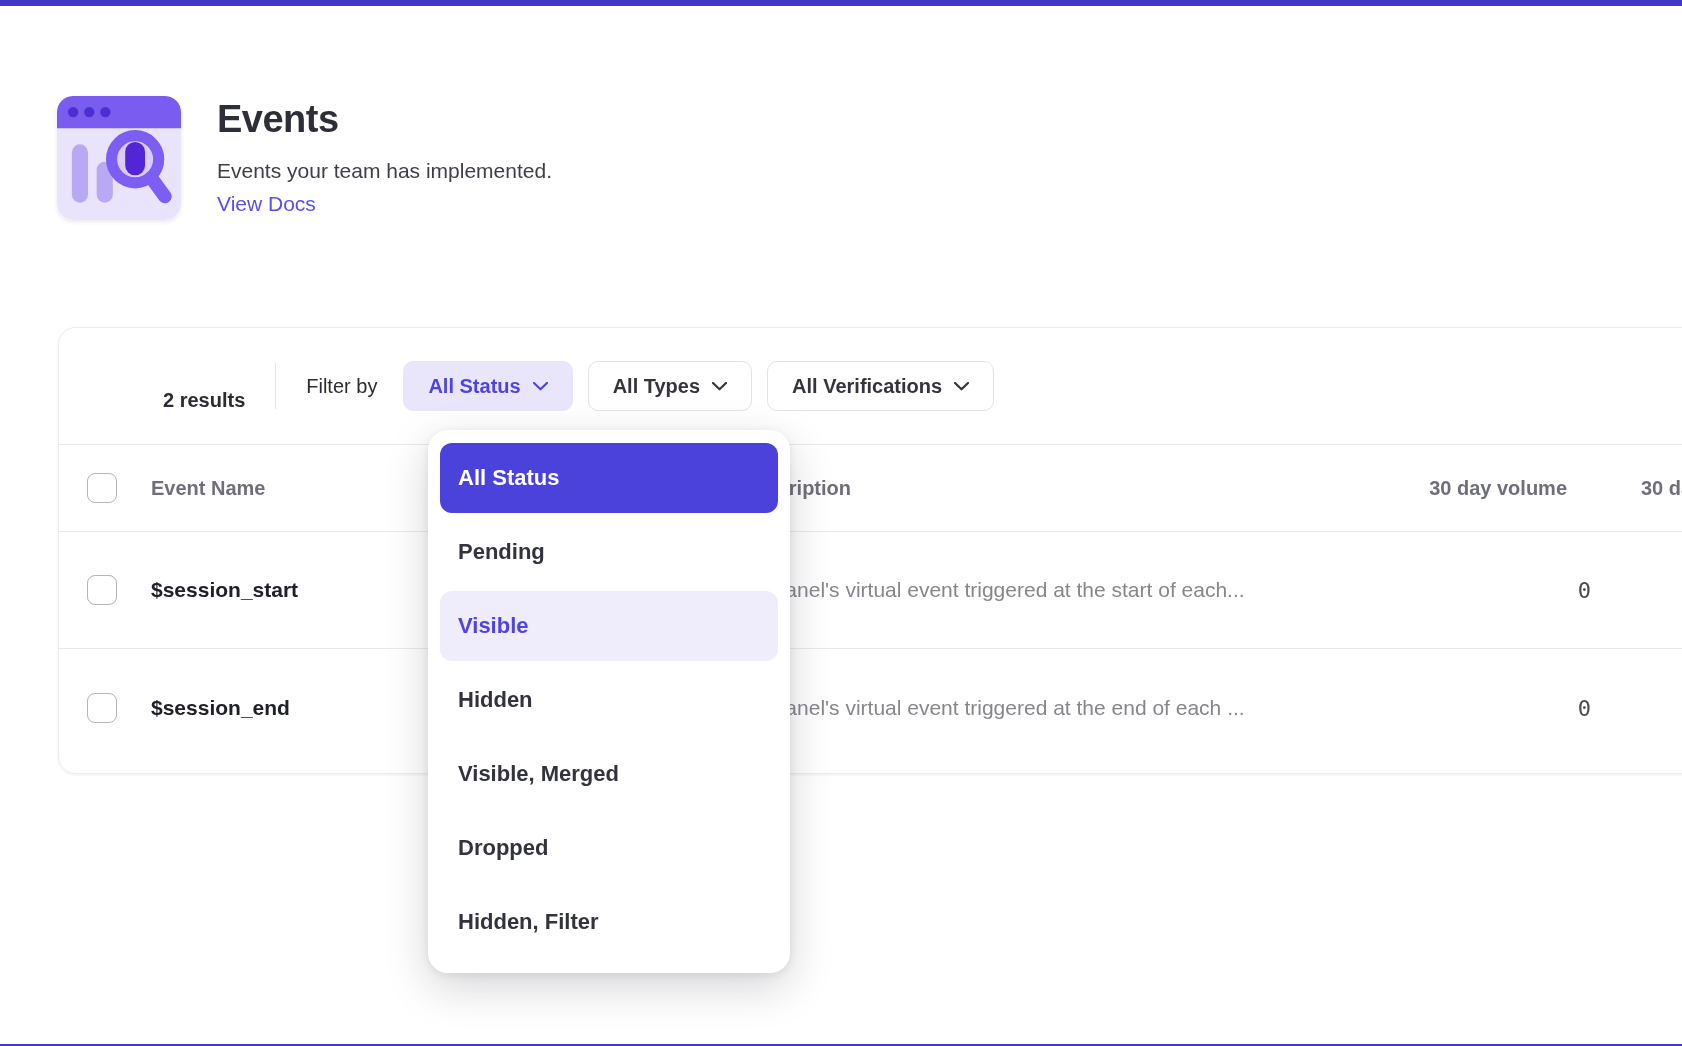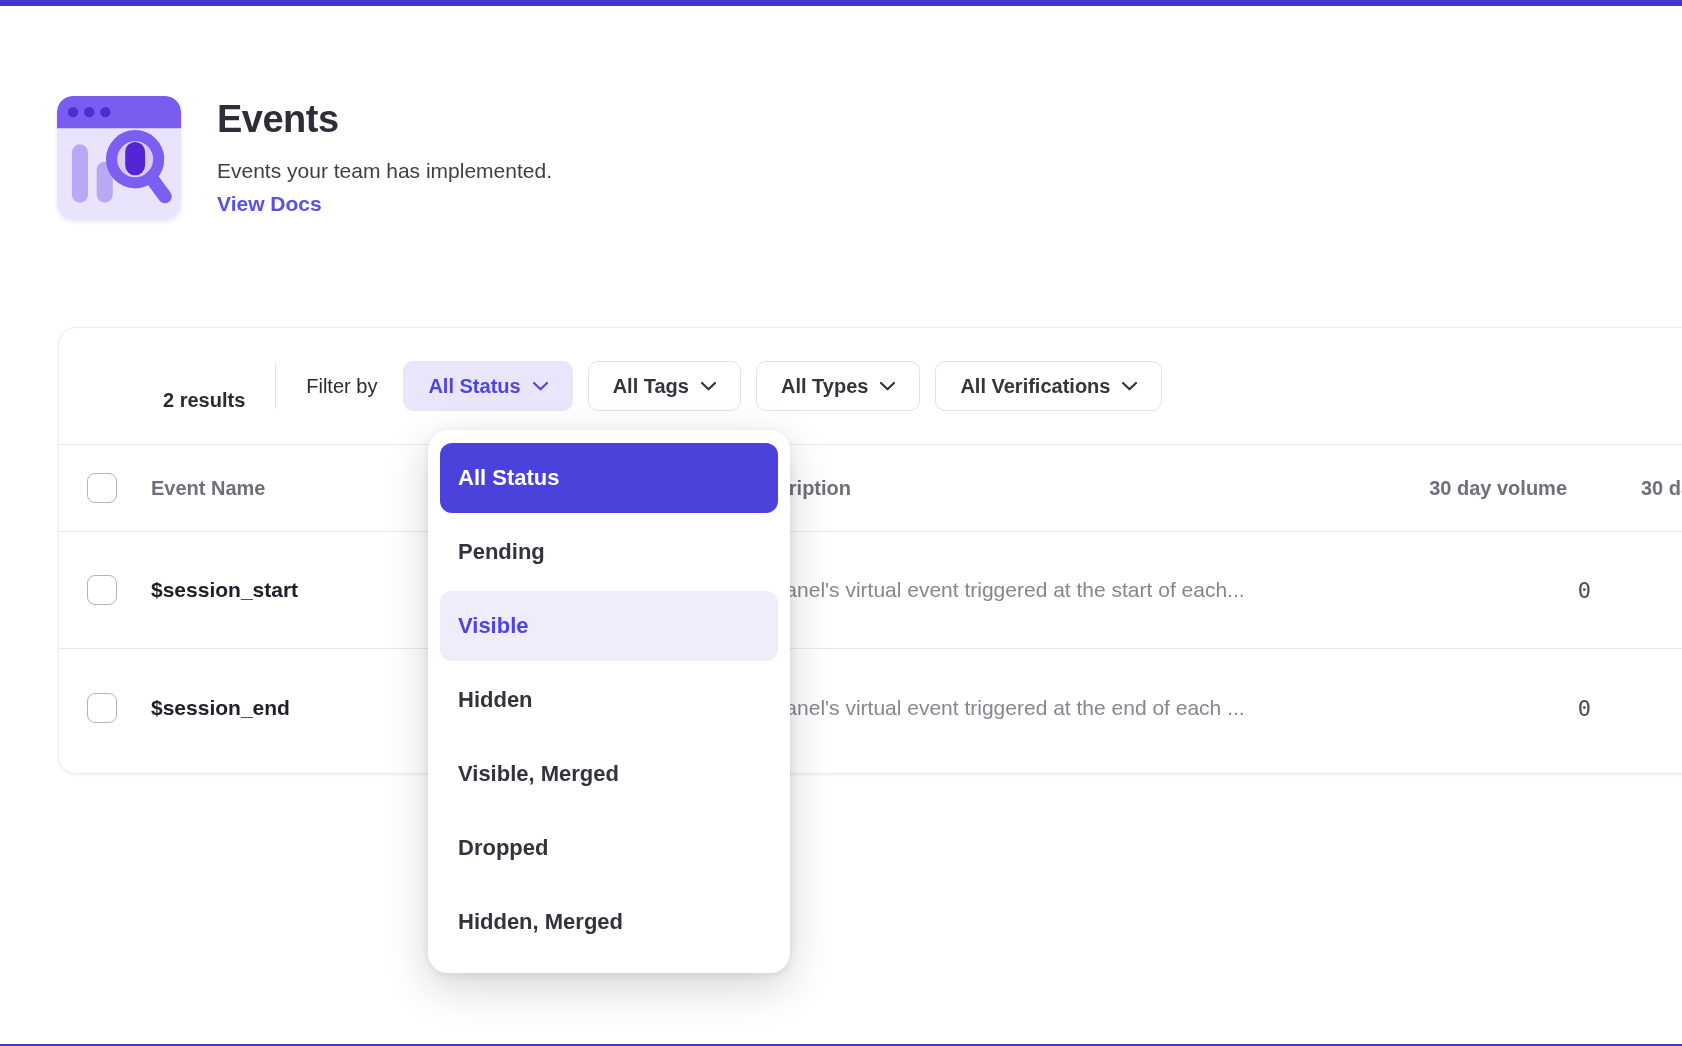--- a/index.html
+++ b/index.html
@@ -28,21 +28,21 @@
   
   .topbar{position:absolute;left:0;top:0;width:100%;height:6px;background:var(--topbar);}
   .bottombar{position:absolute;left:0;bottom:0;width:100%;height:2px;background:var(--topbar);}
 
   
   .page-header{position:absolute;left:57px;top:96px;display:flex;gap:36px;align-items:flex-start;}
   .app-icon{width:124px;height:124px;border-radius:16px;overflow:hidden;flex:0 0 auto;box-shadow:0 2px 4px rgba(40,30,90,.10);}
   .header-text{padding-top:2px;}
   .page-title{font-size:38px;font-weight:700;color:#2E2E38;letter-spacing:-.5px;}
   .page-subtitle{font-size:21px;color:#3E3E48;margin-top:18px;}
-  .docs-link{font-size:21px;color:#5A50E8;margin-top:9px;font-weight:700;cursor:pointer;}
+  .docs-link{font-size:21px;color:#5A50E8;margin-top:9px;font-weight:400;cursor:pointer;}
 
   
   .card{
     position:absolute;left:58px;top:327px;width:1680px;height:447px;
     background:#fff;border:1px solid var(--border);border-radius:18px;
     box-shadow:0 1px 3px rgba(30,30,60,.07);
   }
 
   
   .filter-row{height:117px;border-bottom:1px solid var(--border-soft);display:flex;align-items:center;padding-left:104px;}
@@ -122,26 +122,20 @@
     <span class="v-divider"></span>
     <span class="filter-by">Filter by</span>
 
     <button class="pill active">
       <span>All Status</span>
       <svg class="chev" viewBox="0 0 15 9">
         <polyline points="1,1 7.5,7.3 14,1" fill="none" stroke="currentColor" stroke-width="2.2" stroke-linecap="round" stroke-linejoin="round"></polyline>
       </svg>
     </button>
     <button class="pill">
-      <span>All Tags</span>
-      <svg class="chev" viewBox="0 0 15 9">
-        <polyline points="1,1 7.5,7.3 14,1" fill="none" stroke="currentColor" stroke-width="2.2" stroke-linecap="round" stroke-linejoin="round"></polyline>
-      </svg>
-    </button>
-    <button class="pill">
       <span>All Types</span>
       <svg class="chev" viewBox="0 0 15 9">
         <polyline points="1,1 7.5,7.3 14,1" fill="none" stroke="currentColor" stroke-width="2.2" stroke-linecap="round" stroke-linejoin="round"></polyline>
       </svg>
     </button>
     <button class="pill">
       <span>All Verifications</span>
       <svg class="chev" viewBox="0 0 15 9">
         <polyline points="1,1 7.5,7.3 14,1" fill="none" stroke="currentColor" stroke-width="2.2" stroke-linecap="round" stroke-linejoin="round"></polyline>
       </svg>
@@ -172,16 +166,16 @@
 
 </div>
 
 <div class="dropdown">
   <div class="dd-item selected">All Status</div>
   <div class="dd-item">Pending</div>
   <div class="dd-item highlighted">Visible</div>
   <div class="dd-item">Hidden</div>
   <div class="dd-item">Visible, Merged</div>
   <div class="dd-item">Dropped</div>
-  <div class="dd-item">Hidden, Merged</div>
+  <div class="dd-item">Hidden, Filter</div>
 </div>
 
 <div class="bottombar"></div>
 
 </body></html>

